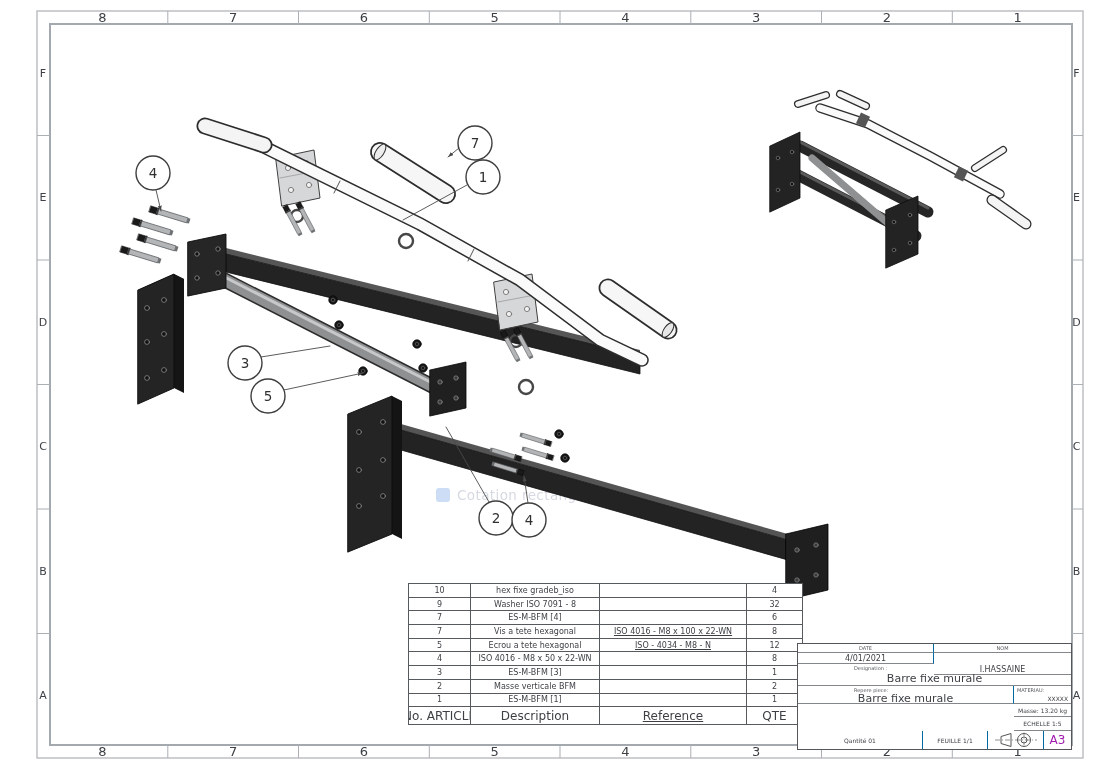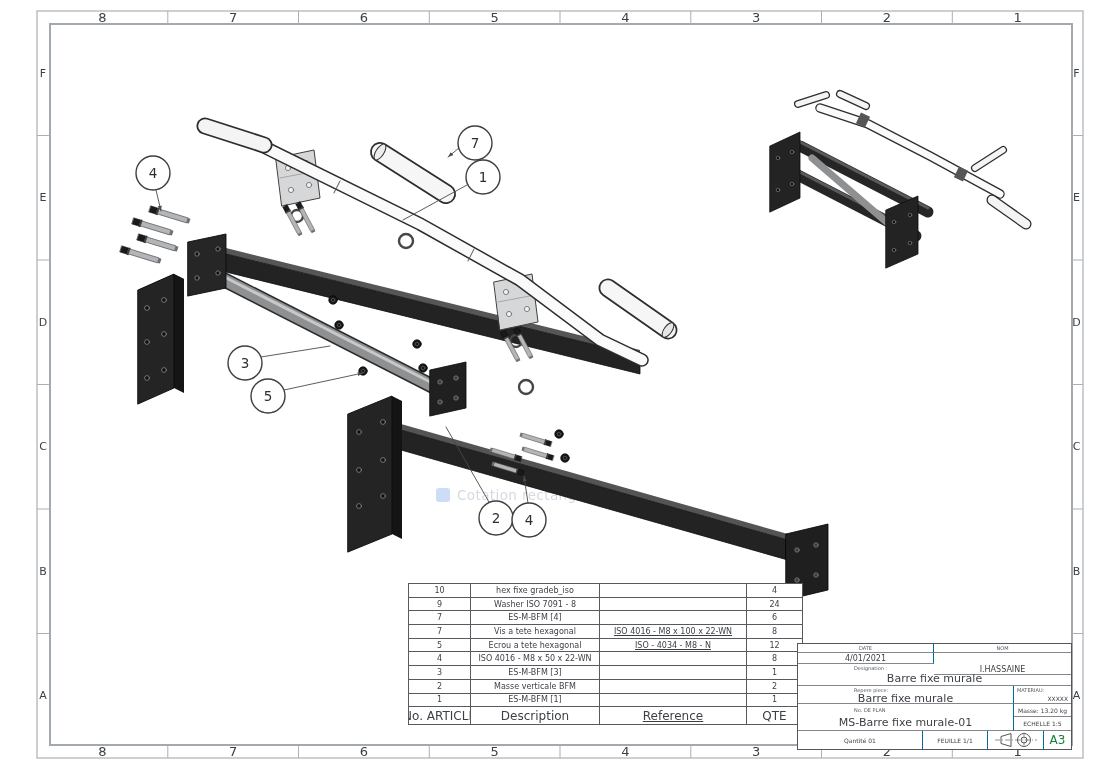--- a/index.html
+++ b/index.html
@@ -30,21 +30,21 @@
   
   .tblock{position:absolute;left:797px;top:643px;width:273px;height:105px;z-index:4;
           border:1.5px solid #53575c;background:#fff;}
   .tc{position:absolute;box-sizing:border-box;border-right:1px solid #0369a1;border-bottom:1px solid #83878c;}
   .tc.noR{border-right:none;}
   .tc.noB{border-bottom:none;}
   .lab{position:absolute;font-size:5px;color:#55585d;white-space:nowrap;}
   .val{position:absolute;width:100%;text-align:center;font-size:8px;white-space:nowrap;}
   .big{font-size:11px;}
   .ctr{display:flex;align-items:center;justify-content:center;font-size:6px;white-space:nowrap;}
-  .a3{display:flex;align-items:center;justify-content:center;font-size:12px;color:#15803d;}
+  .a3{display:flex;align-items:center;justify-content:center;font-size:12px;color:#a21caf;}
 </style>
 </head>
 <body>
 
 <div class="sheet">
 
   <div class="watermark">
     <div class="wm-icon"></div>
     <div class="wm-text">Cotation rectangulaire</div>
   </div>
@@ -362,21 +362,21 @@
       <div class="br">
         <div class="bc c0">10</div>
         <div class="bc c1">hex fixe gradeb_iso</div>
         <div class="bc c2"></div>
         <div class="bc c3">4</div>
       </div>
       <div class="br">
         <div class="bc c0">9</div>
         <div class="bc c1">Washer ISO 7091 - 8</div>
         <div class="bc c2"></div>
-        <div class="bc c3">24</div>
+        <div class="bc c3">32</div>
       </div>
       <div class="br">
         <div class="bc c0">7</div>
         <div class="bc c1">ES-M-BFM [4]</div>
         <div class="bc c2"></div>
         <div class="bc c3">6</div>
       </div>
       <div class="br">
         <div class="bc c0">7</div>
         <div class="bc c1">Vis a tete hexagonal</div>
@@ -438,24 +438,20 @@
       <div class="lab" style="left:56px;top:1px">Designation :</div>
       <div class="val big" style="top:8px">Barre fixe murale</div>
     </div>
     <div class="tc" style="left:0;top:42px;width:216px;height:18px">
       <div class="lab" style="left:56px;top:1px">Repere piece:</div>
       <div class="val big" style="top:6px">Barre fixe murale</div>
     </div>
     <div class="tc noR" style="left:216px;top:42px;width:57px;height:18px">
       <div class="lab" style="left:3px;top:1px">MATERIAU:</div>
       <div class="val" style="top:9px;font-size:6px;text-align:right;padding-right:3px;box-sizing:border-box">XXXXX</div>
-    </div>
-    <div class="tc" style="left:0;top:60px;width:216px;height:27px">
-      <div class="lab" style="left:56px;top:3px">No. DE PLAN</div>
-      <div class="val big" style="top:12px">MS-Barre fixe murale-01</div>
     </div>
     <div class="tc noR ctr" style="left:216px;top:60px;width:57px;height:13px">
       <span>Masse: 13.20 kg</span>
     </div>
     <div class="tc noR ctr" style="left:216px;top:73px;width:57px;height:14px">
       <span>ECHELLE  1:5</span>
     </div>
     <div class="tc noB ctr" style="left:0;top:87px;width:125px;height:18px">
       <span>Qantité 01</span>
     </div>

